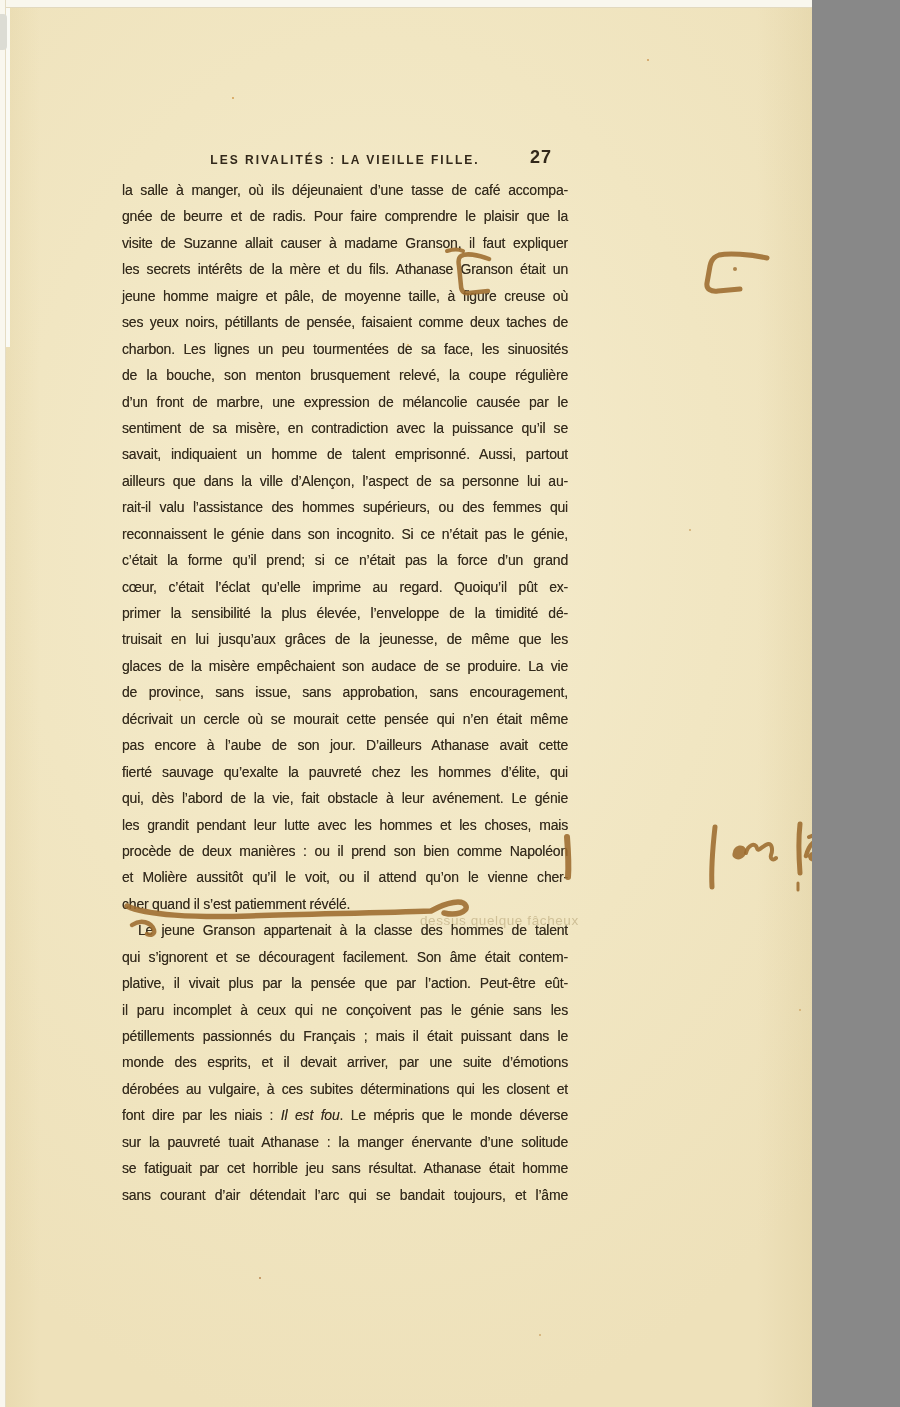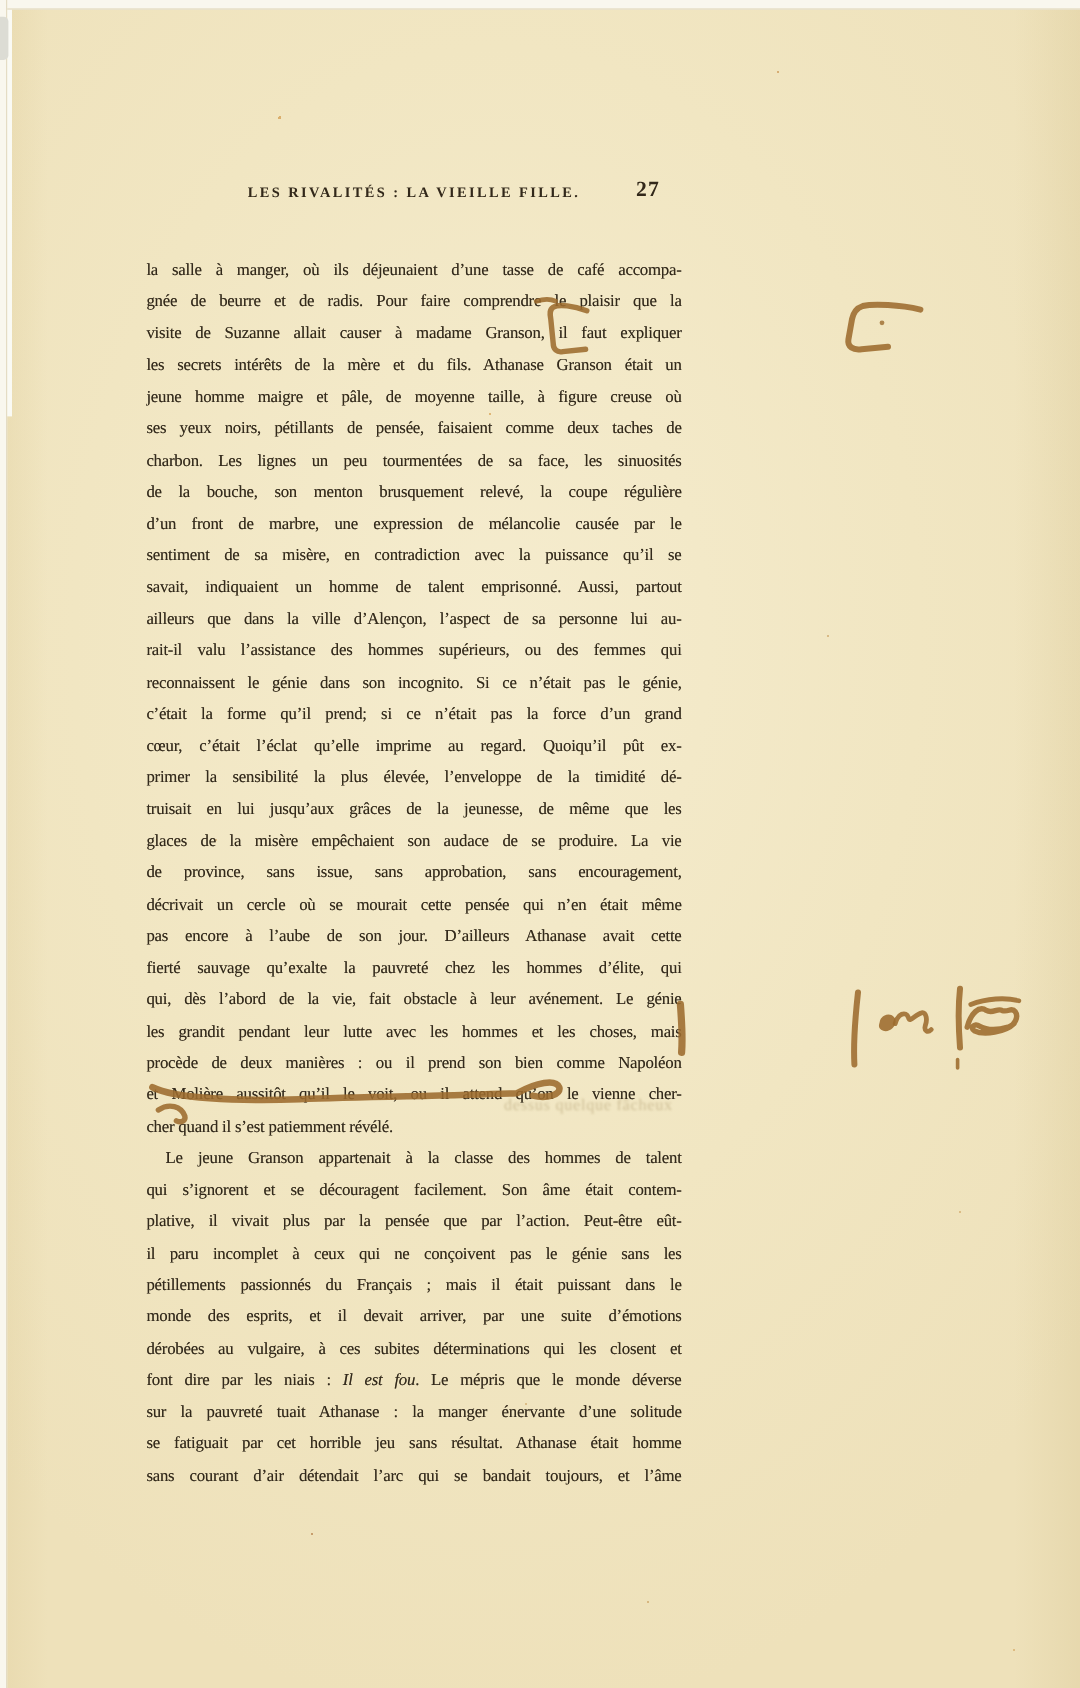--- a/index.html
+++ b/index.html
@@ -1,18 +1,18 @@
 <!DOCTYPE html>
 <html><head>
 <meta charset="utf-8">
 <style>
   html,body{margin:0;padding:0;background:#888;}
   .page{
-    position:relative;width:900px;height:1407px;overflow:hidden;
-    font-family:Liberation Serif, serif;
+    position:relative;width:812px;height:1407px;overflow:hidden;
+    font-family:Liberation Sans, sans-serif;
     background-image:
       radial-gradient(circle 2px at 233px 98px, rgba(200,130,40,.55) 0 60%, transparent 65%),
       radial-gradient(circle 1.5px at 648px 60px, rgba(190,120,40,.5) 0 60%, transparent 65%),
       radial-gradient(circle 1.5px at 408px 345px, rgba(205,140,50,.55) 0 60%, transparent 65%),
       radial-gradient(circle 1.5px at 260px 1278px, rgba(160,90,30,.5) 0 60%, transparent 65%),
       radial-gradient(circle 1.5px at 438px 1170px, rgba(190,130,50,.4) 0 60%, transparent 65%),
       radial-gradient(circle 1.5px at 800px 1010px, rgba(190,130,50,.4) 0 60%, transparent 65%),
       radial-gradient(circle 1.2px at 690px 530px, rgba(180,120,40,.4) 0 60%, transparent 65%),
       radial-gradient(circle 1.2px at 180px 700px, rgba(180,120,40,.35) 0 60%, transparent 65%),
       radial-gradient(circle 1.2px at 540px 1335px, rgba(180,120,40,.4) 0 60%, transparent 65%),
@@ -33,21 +33,20 @@
     line-height:20px;
   }
   .page-number{
     position:absolute;left:408px;top:-3px;font-weight:bold;font-size:18px;
     letter-spacing:1px;color:#32281a;
   }
   .body-text{
     position:absolute;left:122px;top:177px;width:446px;
     font-size:14px;color:#332a1c;letter-spacing:-0.2px;
     text-shadow:0 0 0.4px rgba(48,38,22,.55);
-    margin-top:36px;
   }
   .line{
     display:block;height:26.45px;line-height:26.45px;
     text-align:justify;text-align-last:justify;white-space:normal;
   }
   .line.lastline{text-align-last:left;}
   .line.indent{text-indent:16px;}
   .line em{font-style:italic;}
   .bleed{
     position:absolute;left:420px;top:913px;width:270px;

